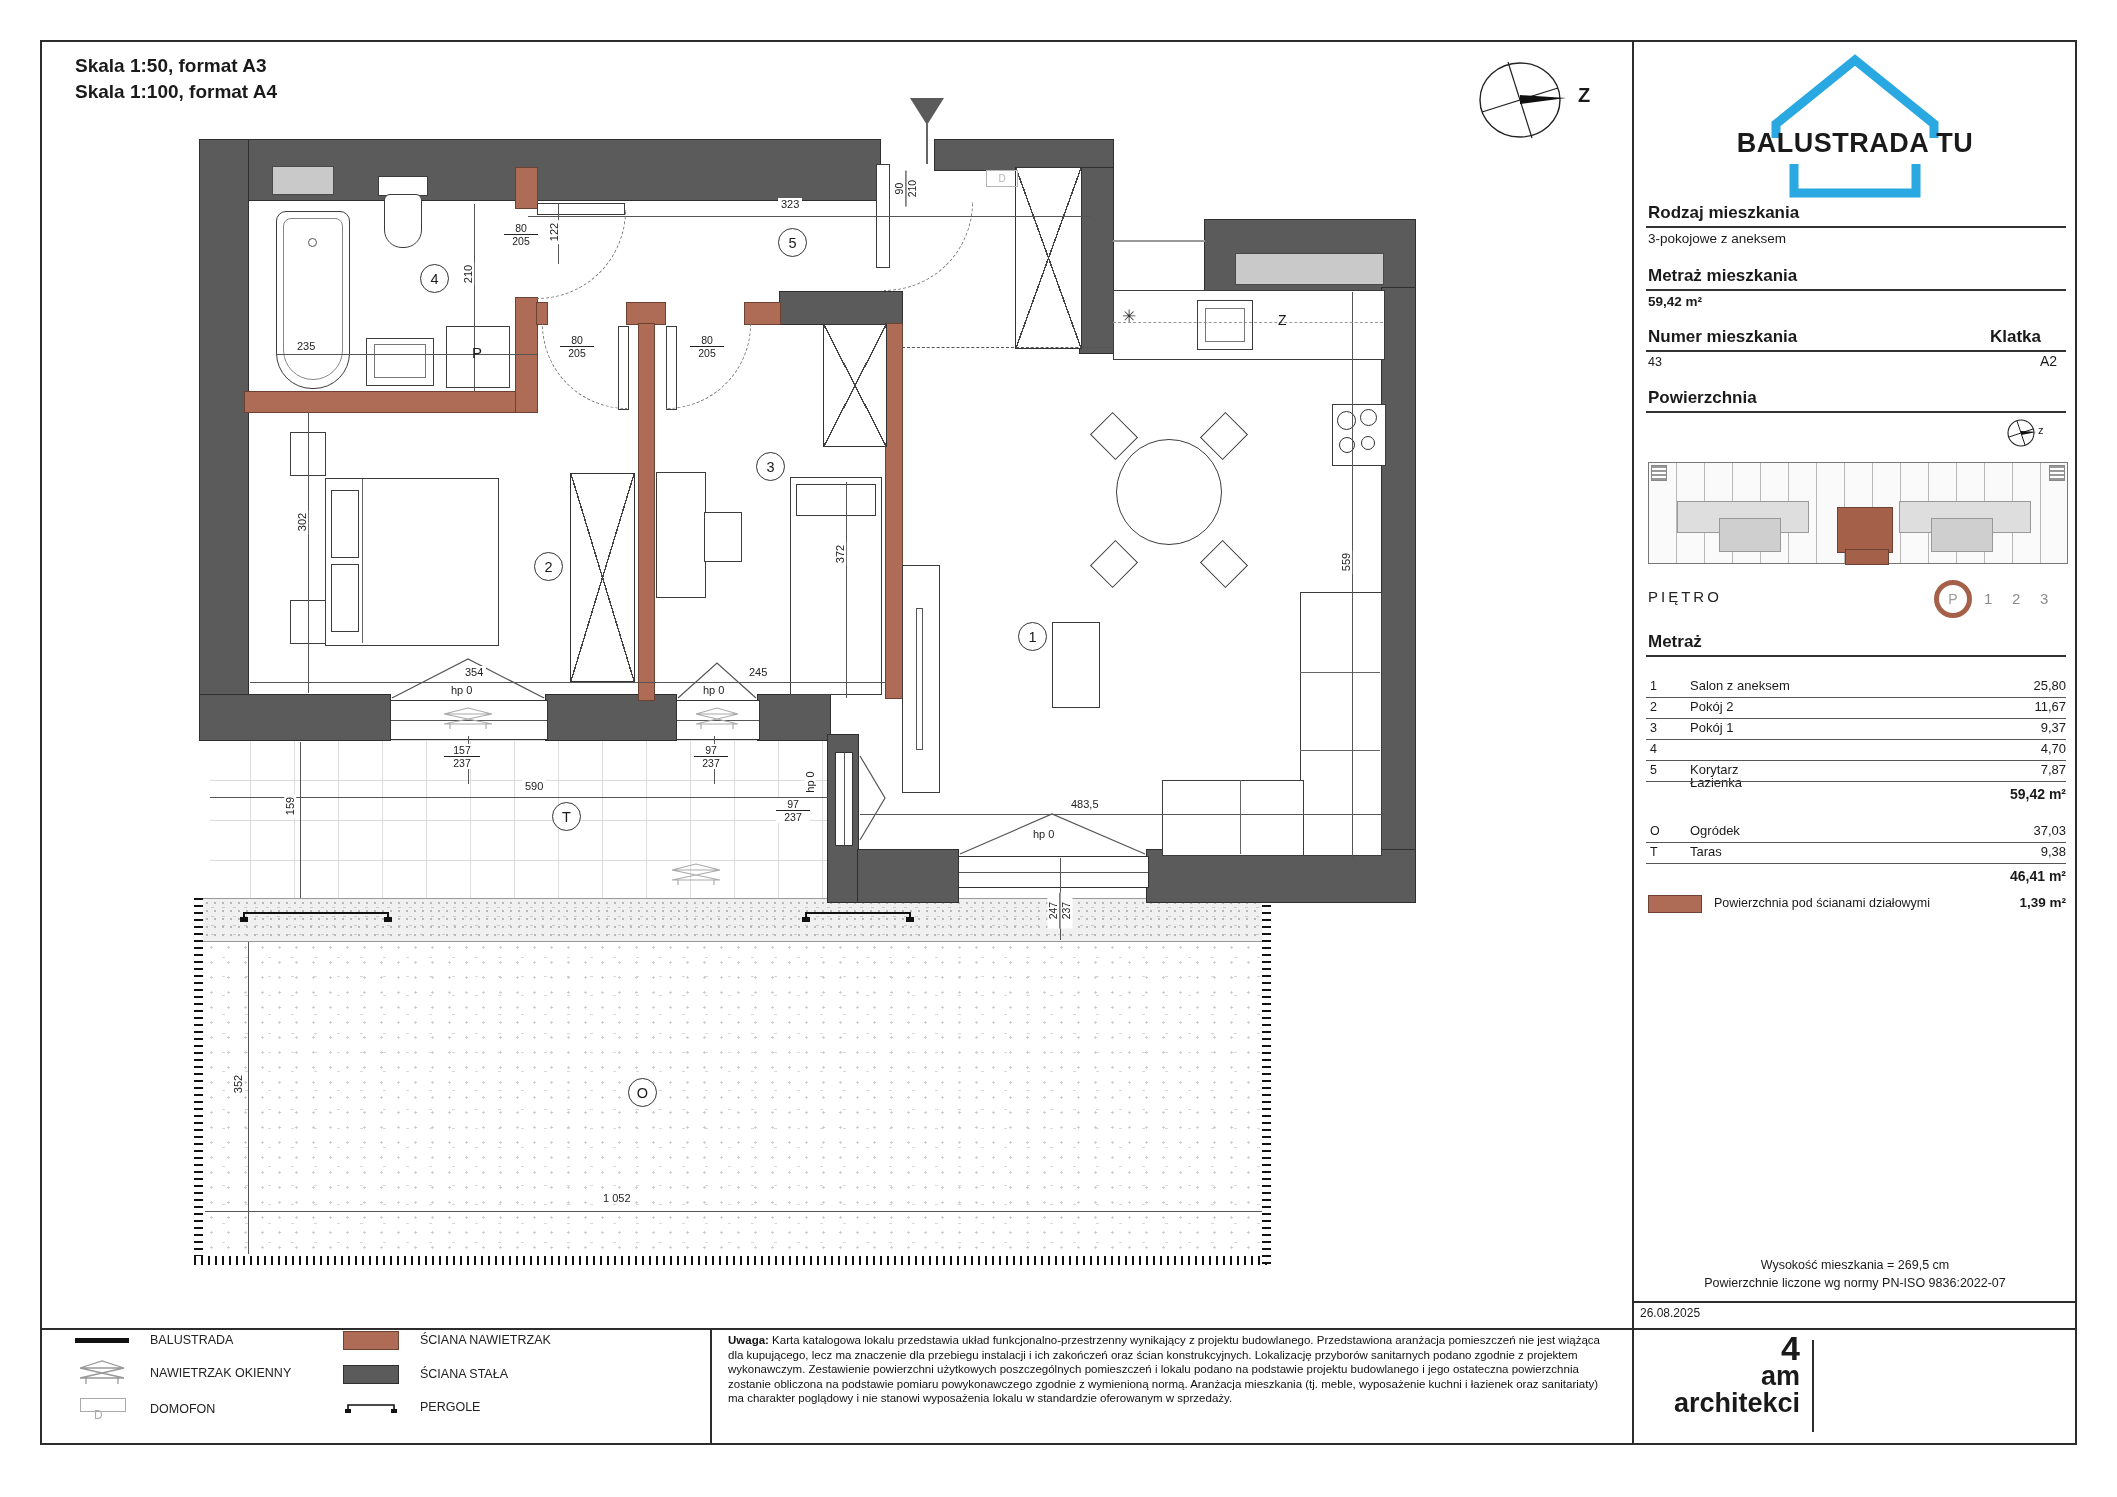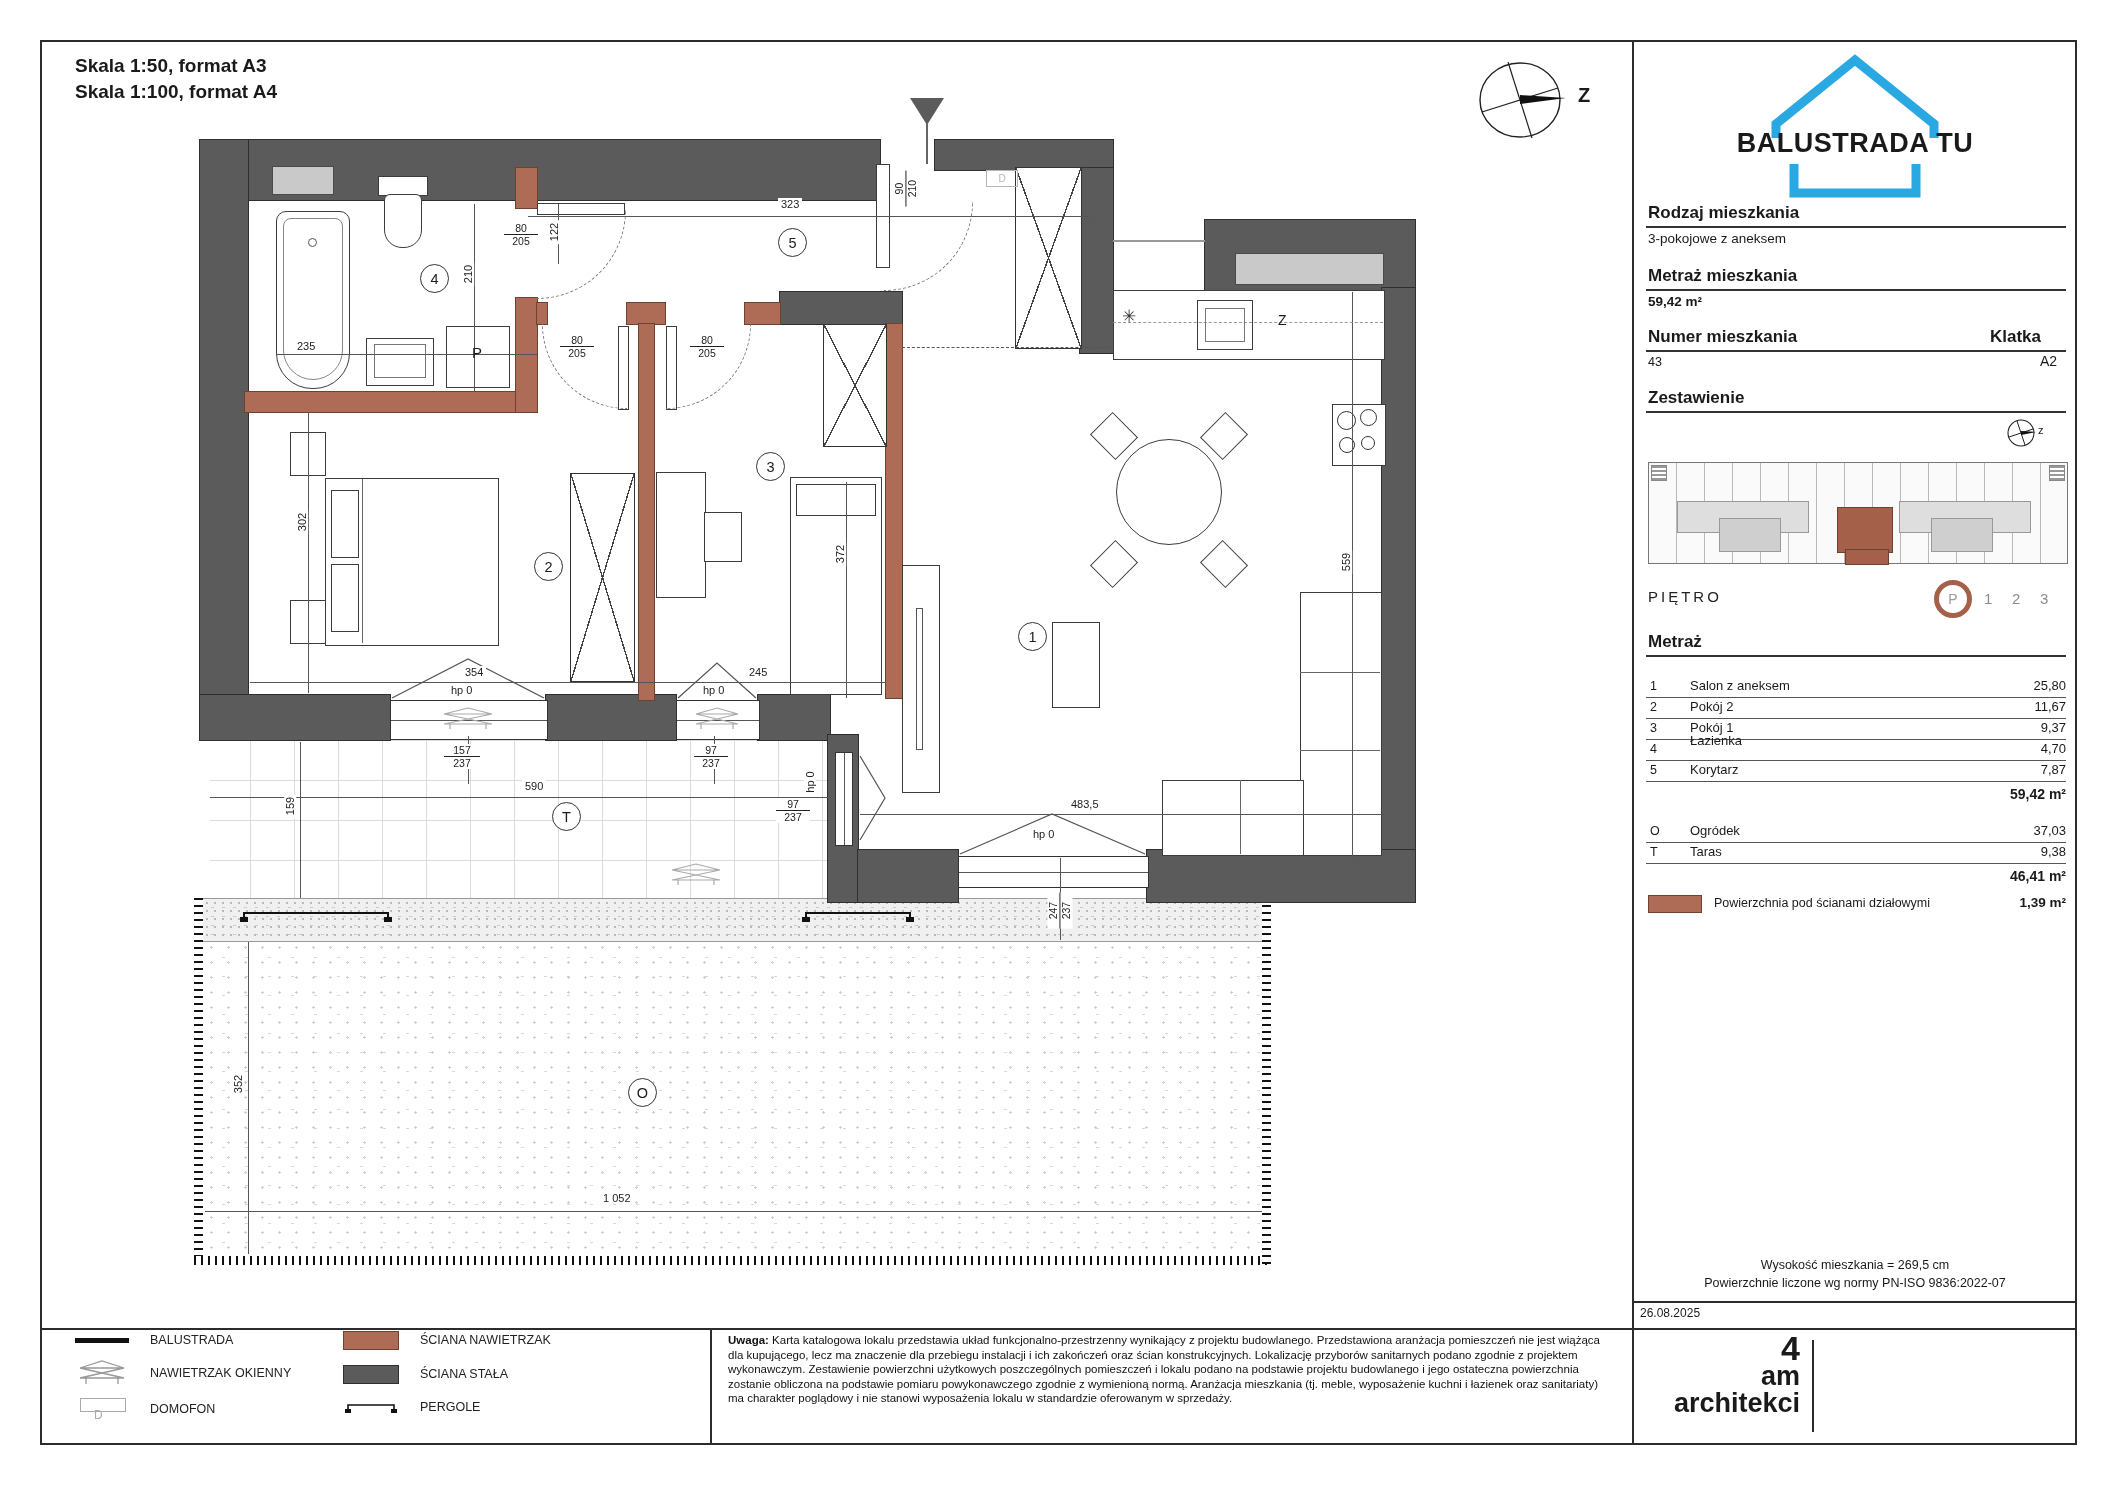--- a/index.html
+++ b/index.html
@@ -311,21 +311,21 @@
   <div class="sb-h" style="left:1648px;top:266px">Metraż mieszkania</div>
   <div class="sb-line" style="left:1646px;top:289px;width:420px"></div>
   <div class="sb-v" style="left:1648px;top:294px;font-weight:600">59,42 m²</div>
 
   <div class="sb-h" style="left:1648px;top:327px">Numer mieszkania</div>
   <div class="sb-h" style="left:1990px;top:327px">Klatka</div>
   <div class="sb-line" style="left:1646px;top:350px;width:420px"></div>
   <div class="sb-v" style="left:1648px;top:355px;font-size:12.5px">43</div>
   <div class="sb-v" style="left:2040px;top:353px;font-size:14px">A2</div>
 
-  <div class="sb-h" style="left:1648px;top:388px">Zestawienie</div>
+  <div class="sb-h" style="left:1648px;top:388px">Powierzchnia</div>
   <div class="sb-line" style="left:1646px;top:411px;width:420px"></div>
 
   <svg class="abs" style="left:2004px;top:416px" width="36" height="36">
     <circle cx="17" cy="17" r="13" fill="none" stroke="#222" stroke-width="1.1"></circle>
     <line x1="5" y1="21" x2="29" y2="13" stroke="#222" stroke-width="1"></line>
     <line x1="13" y1="5" x2="21" y2="29" stroke="#222" stroke-width="1"></line>
     <polygon points="17,15 32,16 17,19" fill="#111"></polygon>
   </svg>
   <div class="abs" style="left:2038px;top:424px;font-size:11px">z</div>
 
@@ -361,21 +361,21 @@
   <div class="trow-name" style="left:1690px;top:699px">Pokój 2</div>
   <div class="trow-val" style="left:1946px;top:699px;width:120px">11,67</div>
   <div class="trow-line" style="left:1646px;top:718px;width:420px"></div>
 
   <div class="trow-no" style="left:1650px;top:721px">3</div>
   <div class="trow-name" style="left:1690px;top:720px">Pokój 1</div>
   <div class="trow-val" style="left:1946px;top:720px;width:120px">9,37</div>
   <div class="trow-line" style="left:1646px;top:739px;width:420px"></div>
 
   <div class="trow-no" style="left:1650px;top:742px">4</div>
-  <div class="trow-name" style="left:1690px;top:733px">Łazienka</div>
+  <div class="trow-name" style="left:1690px;top:775px">Łazienka</div>
   <div class="trow-val" style="left:1946px;top:741px;width:120px">4,70</div>
   <div class="trow-line" style="left:1646px;top:760px;width:420px"></div>
 
   <div class="trow-no" style="left:1650px;top:763px">5</div>
   <div class="trow-name" style="left:1690px;top:762px">Korytarz</div>
   <div class="trow-val" style="left:1946px;top:762px;width:120px">7,87</div>
   <div class="trow-line" style="left:1646px;top:781px;width:420px"></div>
 
   <div class="trow-val" style="left:1946px;top:786px;width:120px;font-weight:bold;font-size:14px">59,42 m²</div>
 

